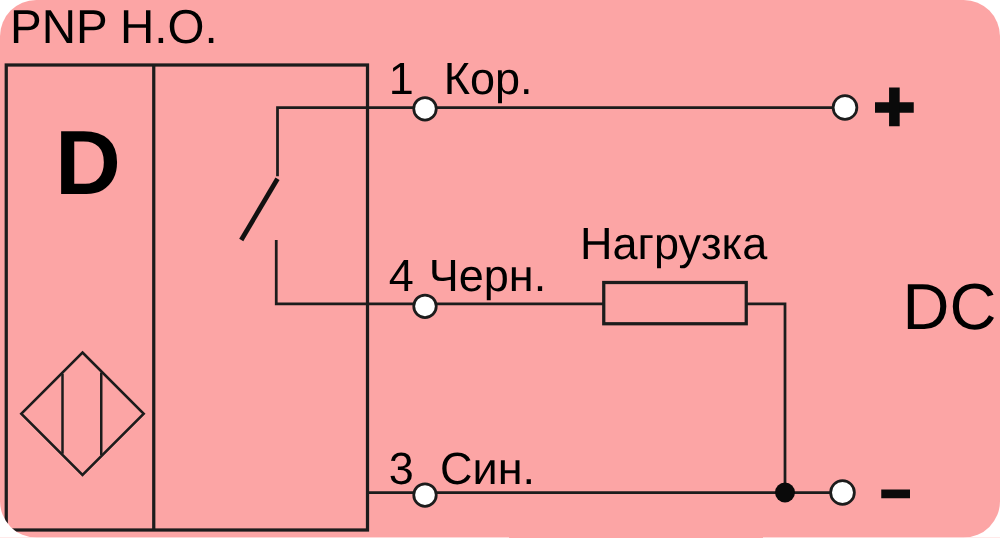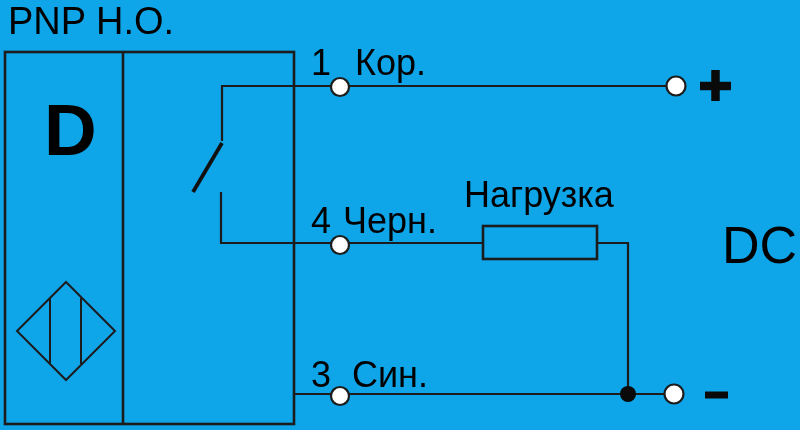--- a/index.html
+++ b/index.html
@@ -1,22 +1,23 @@
 <!DOCTYPE html>
 <html><head>
 <meta charset="utf-8">
 <style>
   html, body { margin: 0; padding: 0; background: #ffffff; }
   .canvas {
     position: relative;
     width: 800px;
     height: 430px;
-    background: #0ea5e9;
+    background: #fca5a5;
     overflow: hidden;
     font-family: "Liberation Sans", sans-serif;
+    border-radius: 29px;
   }
   svg { display: block; }
   .ln   { stroke: #1c1c1c; stroke-width: 2.2; fill: none; }
   .box  { stroke: #1c1c1c; stroke-width: 2.6; fill: none; }
   .blade{ stroke: #111111; stroke-width: 3.8; fill: none; stroke-linecap: butt; }
   .term { stroke: #1c1c1c; stroke-width: 2.2; fill: #ffffff; }
   .dot  { stroke: none; fill: #0a0a0a; }
   .sym  { stroke: #1c1c1c; stroke-width: 2; fill: none; }
   .pol  { stroke: #0a0a0a; fill: none; }
   text  { fill: #000000; font-family: "Liberation Sans", sans-serif; }

